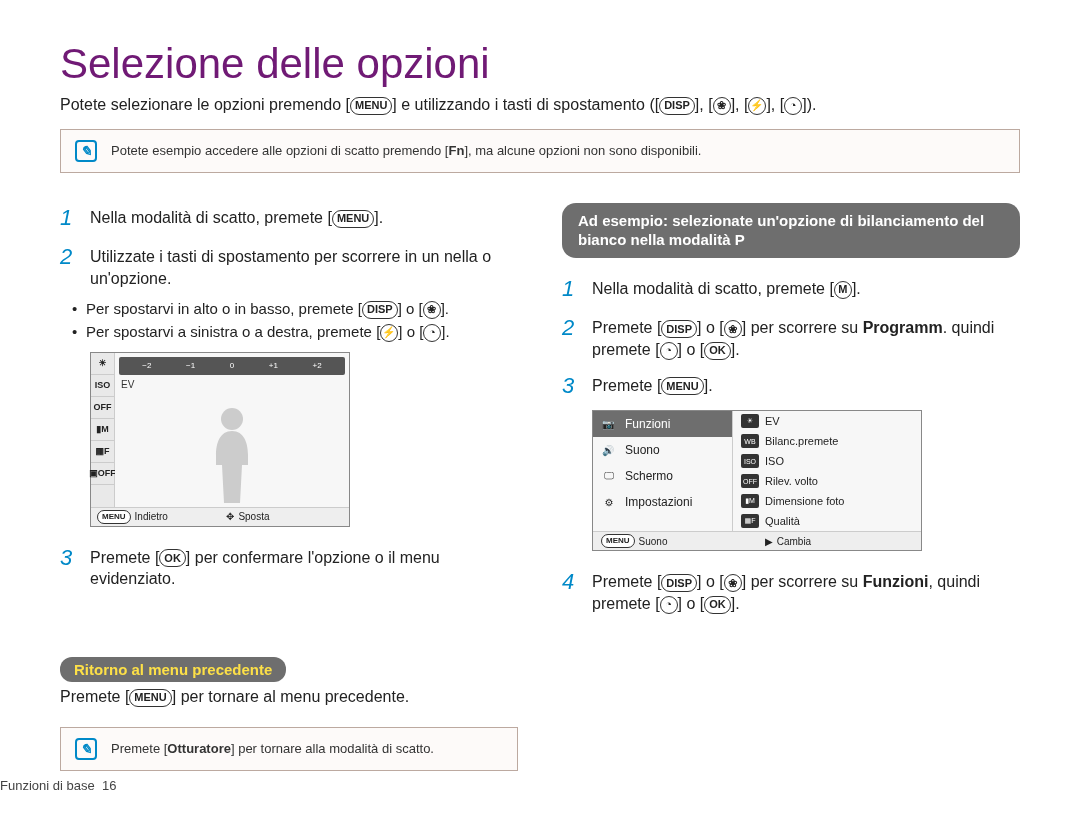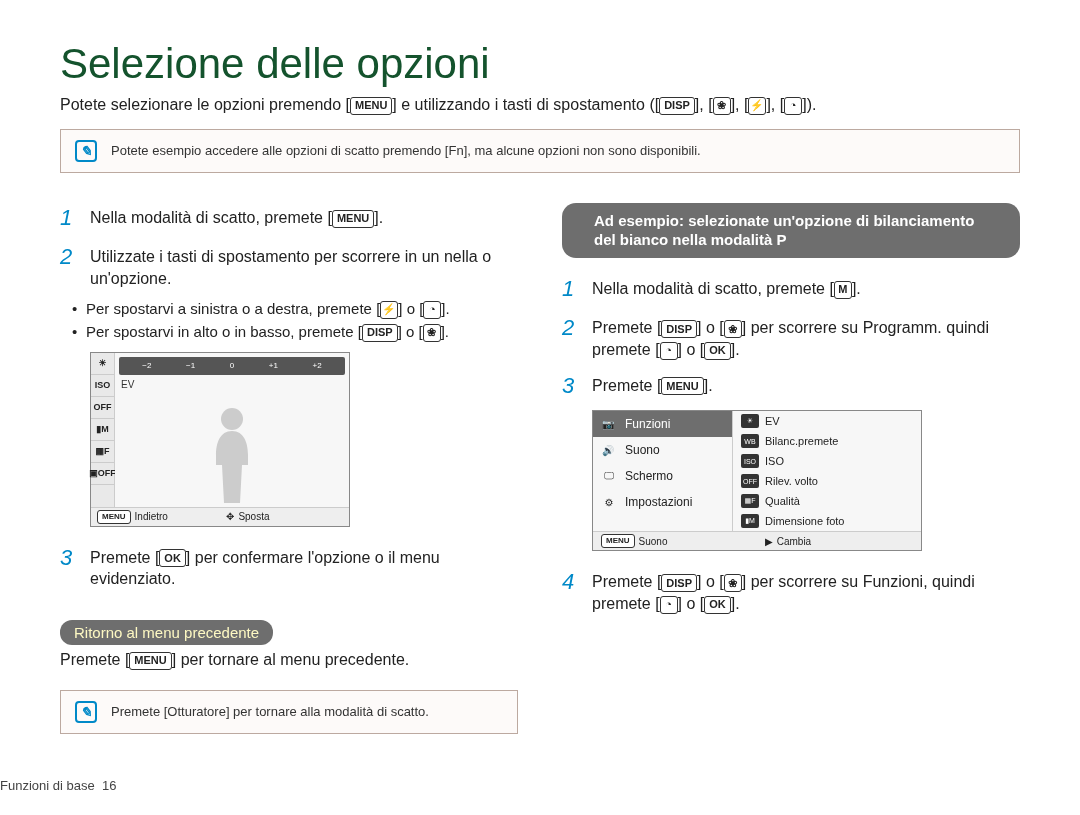--- a/index.html
+++ b/index.html
@@ -12,34 +12,34 @@
     width: 1080px;
     height: 815px;
     background: #fff;
     position: relative;
     padding: 40px 60px 30px 60px;
     color: #222;
   }
   .title {
     font-size: 42px;
     font-weight: 400;
-    color: #14532d;
+    color: #701a75;
     margin-bottom: 8px;
   }
   .intro-line {
     font-size: 16px;
     color: #222;
     margin-bottom: 14px;
   }
   .inline-key {
     display: inline-flex;
     align-items: center;
     justify-content: center;
     border: 1px solid #333;
-    border-radius: 3px;
+    border-radius: 9px;
     padding: 0 4px;
     height: 18px;
     font-size: 11px;
     font-weight: bold;
     background: #fff;
     vertical-align: middle;
     line-height: 1;
   }
   .inline-key.icon-only {
     width: 18px;
@@ -175,43 +175,44 @@
   .lcd-footer > div {
     flex: 1;
     padding: 2px 6px;
     display: flex;
     align-items: center;
     gap: 4px;
   }
   .pill {
     display: inline-block;
     background: #6e6e6e;
-    color: #fef9c3;
+    color: #fde047;
     border-radius: 12px;
     padding: 4px 14px;
     font-size: 15px;
-    font-weight: normal;
+    font-weight: bold;
     margin-bottom: 6px;
+    margin-top: 37px;
   }
   .bottom-info-box {
     border: 1px solid #bca9a0;
     background: #fdfaf9;
     padding: 10px 14px;
     font-size: 13px;
     color: #333;
     display: flex;
     align-items: center;
     gap: 14px;
     margin-top: 20px;
   }
   .example-banner {
     background: #6e6e6e;
     color: #fff;
     border-radius: 14px;
-    padding: 8px 32px;
+    padding: 8px 16px;
     font-size: 15px;
     font-weight: bold;
     margin-bottom: 16px;
     line-height: 1.3;
   }
   .lcd-menu {
     border: 1px solid #888;
     width: 330px;
     margin: 8px 0 16px 30px;
     font-size: 12px;
@@ -281,21 +282,21 @@
   }
   .footer-page {
     position: absolute;
     bottom: 22px;
     left: 0;
     width: 100%;
     text-align: left;
     font-size: 13px;
     color: #444;
   }
-  .bold { font-weight: normal; }
+  .bold { font-weight: bold; }
 </style>
 </head>
 <body>
 
 <div class="title">Selezione delle opzioni</div>
 
 <div class="intro-line">
   <span>Potete selezionare le opzioni premendo [</span><span class="inline-key">MENU</span><span>] e utilizzando i tasti di spostamento ([</span><span class="inline-key">DISP</span><span>], [</span><span class="inline-key icon-only">❀</span><span>], [</span><span class="inline-key icon-only">⚡</span><span>], [</span><span class="inline-key icon-only">◔</span><span>]).</span>
 </div>
 
@@ -316,24 +317,24 @@
         <span>Nella modalità di scatto, premete [</span><span class="inline-key">MENU</span><span>].</span>
       </div>
     </div>
 
     <div class="step">
       <div class="step-num">2</div>
       <div class="step-body">Utilizzate i tasti di spostamento per scorrere in un nella o un'opzione.</div>
     </div>
 
     <div class="bullet">
+      <span>Per spostarvi in alto o in basso, premete [</span><span class="inline-key">DISP</span><span>] o [</span><span class="inline-key icon-only">❀</span><span>].</span>
+    </div>
+    <div class="bullet">
       <span>Per spostarvi a sinistra o a destra, premete [</span><span class="inline-key icon-only">⚡</span><span>] o [</span><span class="inline-key icon-only">◔</span><span>].</span>
-    </div>
-    <div class="bullet">
-      <span>Per spostarvi in alto o in basso, premete [</span><span class="inline-key">DISP</span><span>] o [</span><span class="inline-key icon-only">❀</span><span>].</span>
     </div>
 
     
     <div class="lcd">
       <div class="lcd-body">
         <div class="lcd-sidebar">
           <div>☀</div>
           <div>ISO</div>
           <div>OFF</div>
           <div>▮M</div>
@@ -448,26 +449,26 @@
             </div>
           <div class="menu-right-item">
               <span class="mr-icon">ISO</span>
               <span>ISO</span>
             </div>
           <div class="menu-right-item">
               <span class="mr-icon">OFF</span>
               <span>Rilev. volto</span>
             </div>
           <div class="menu-right-item">
+              <span class="mr-icon">▮M</span>
+              <span>Dimensione foto</span>
+            </div>
+          <div class="menu-right-item">
               <span class="mr-icon">▦F</span>
               <span>Qualità</span>
-            </div>
-          <div class="menu-right-item">
-              <span class="mr-icon">▮M</span>
-              <span>Dimensione foto</span>
             </div>
         </div>
       </div>
       <div class="lcd-menu-footer">
         <div>
           <span class="inline-key" style="height:14px;font-size:8px;">MENU</span>
           <span>Suono</span>
         </div>
         <div>
           <span>▶</span>

